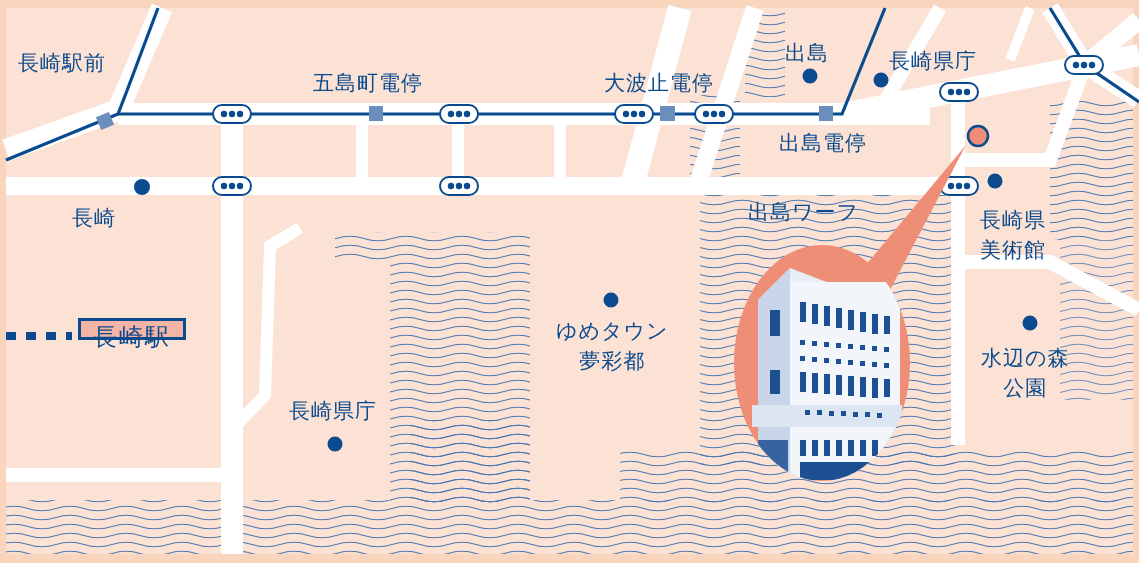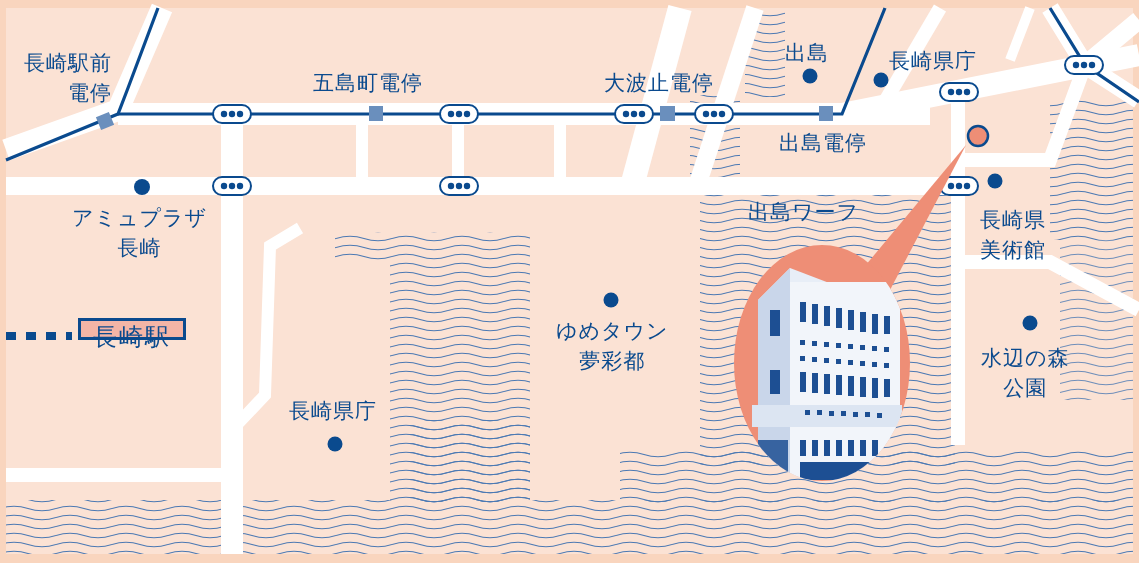--- a/index.html
+++ b/index.html
@@ -208,28 +208,26 @@
             <rect x="872" y="440" width="6" height="16"></rect>
         <rect x="758" y="440" width="30" height="40" opacity="0.85"></rect>
         <rect x="800" y="462" width="80" height="18"></rect>
       </g>
     </g>
   </g>
 </svg>
 
 <div class="label right" style="left:18px; top:48px;">
   <div>長崎駅前</div>
-  <div style="padding-left:50px;">電停</div>
 </div>
 <div class="label" style="left:313px; top:68px;">五島町電停</div>
 <div class="label" style="left:604px; top:68px;font-family:Liberation Serif, serif;">大波止電停</div>
 <div class="label" style="left:779px; top:128px;">出島電停</div>
 
 <div class="label" style="left:72px; top:203px;">
-  <div>アミュプラザ</div>
   <div>長崎</div>
 </div>
 <div class="label" style="left:785px; top:38px;">出島</div>
 <div class="label" style="left:889px; top:46px;">長崎県庁</div>
 <div class="label" style="left:748px; top:197px;">出島ワーフ</div>
 <div class="label" style="left:980px; top:197px;margin-top:8px;">
   <div>長崎県</div>
   <div>美術館</div>
 </div>
 <div class="label" style="left:556px; top:316px;">

